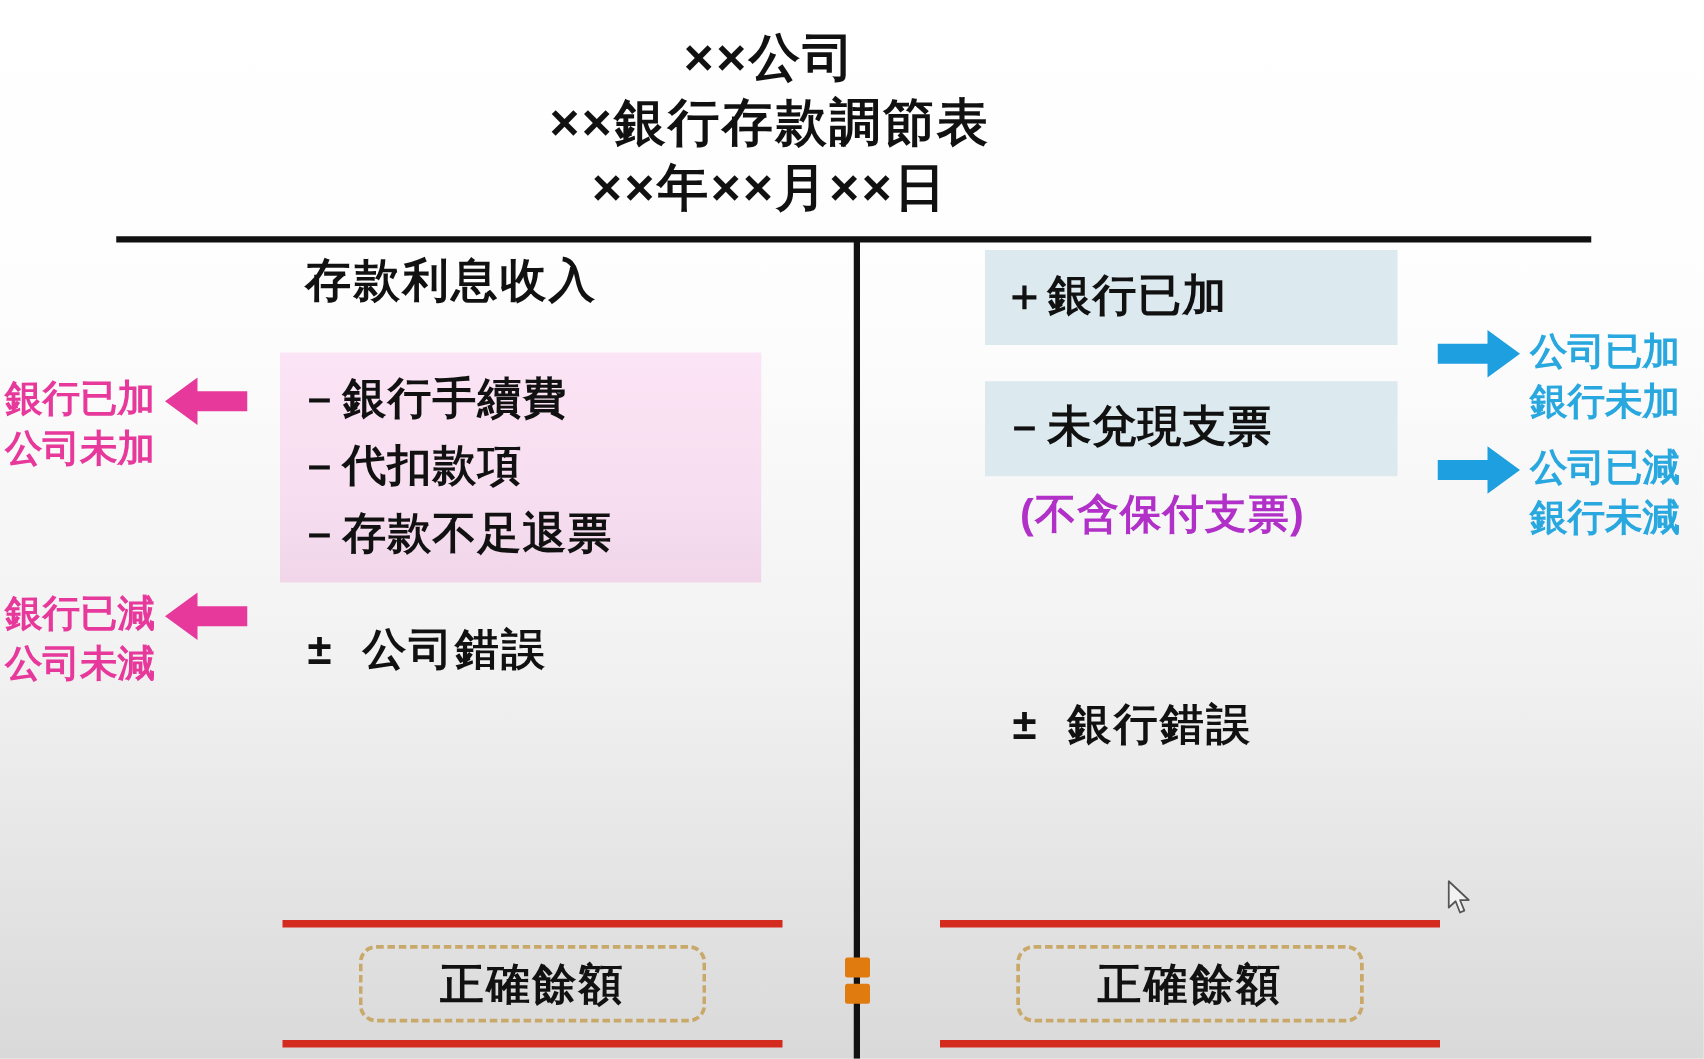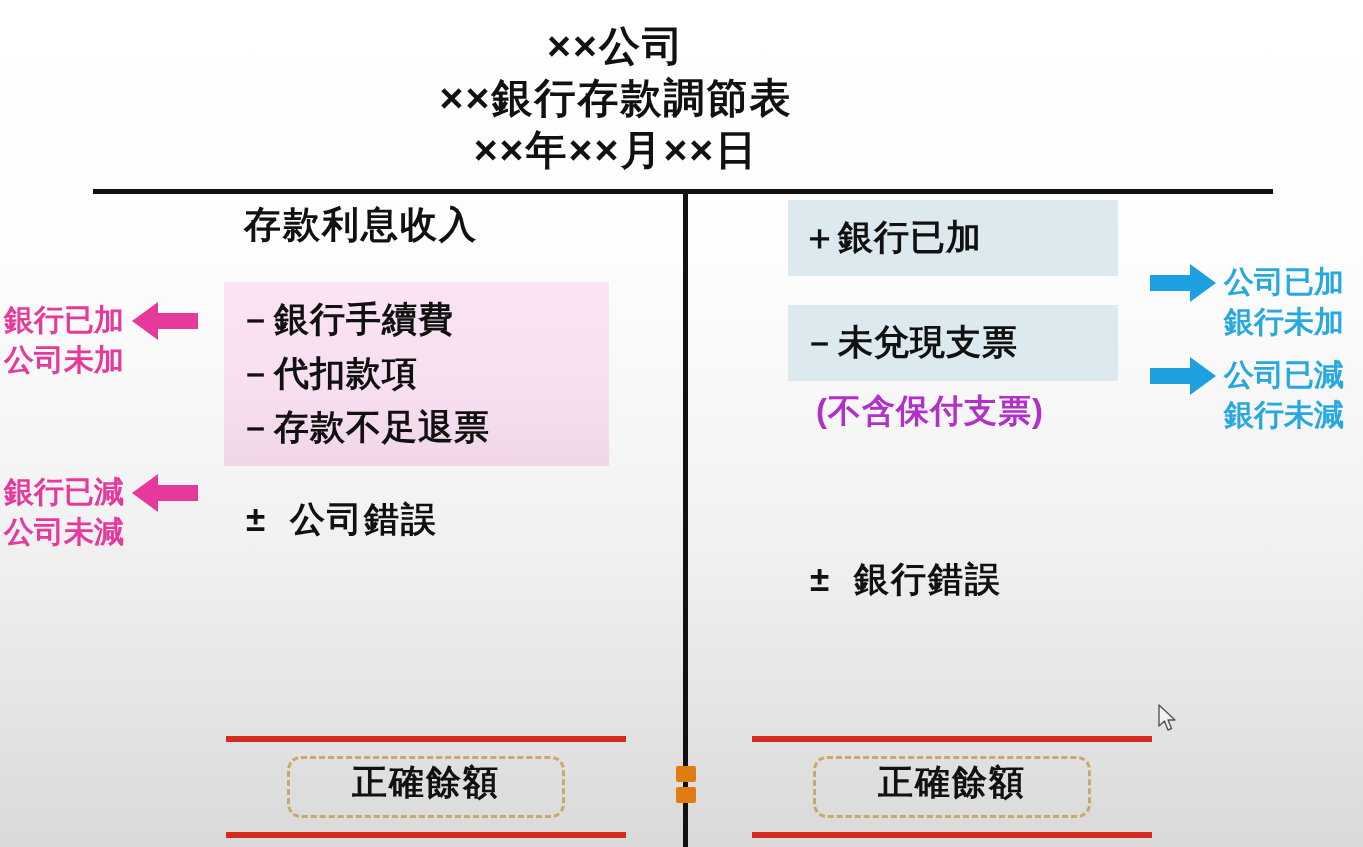--- a/index.html
+++ b/index.html
@@ -143,21 +143,21 @@
     background: #d32b1e;
     width: 400px;
   }
   .dash-box {
     margin: 14px auto 14px auto;
     width: 272px;
     height: 56px;
     border: 3px dashed #c9a96a;
     border-radius: 14px;
     display: flex;
-    align-items: flex-start;
+    align-items: center;
     justify-content: center;
   }
   .dash-box-label {
     font-size: 35px;
     font-weight: 700;
     color: #111111;
     letter-spacing: 2px;
     white-space: nowrap;
   }
   .rline-gap { height: 9px; }

